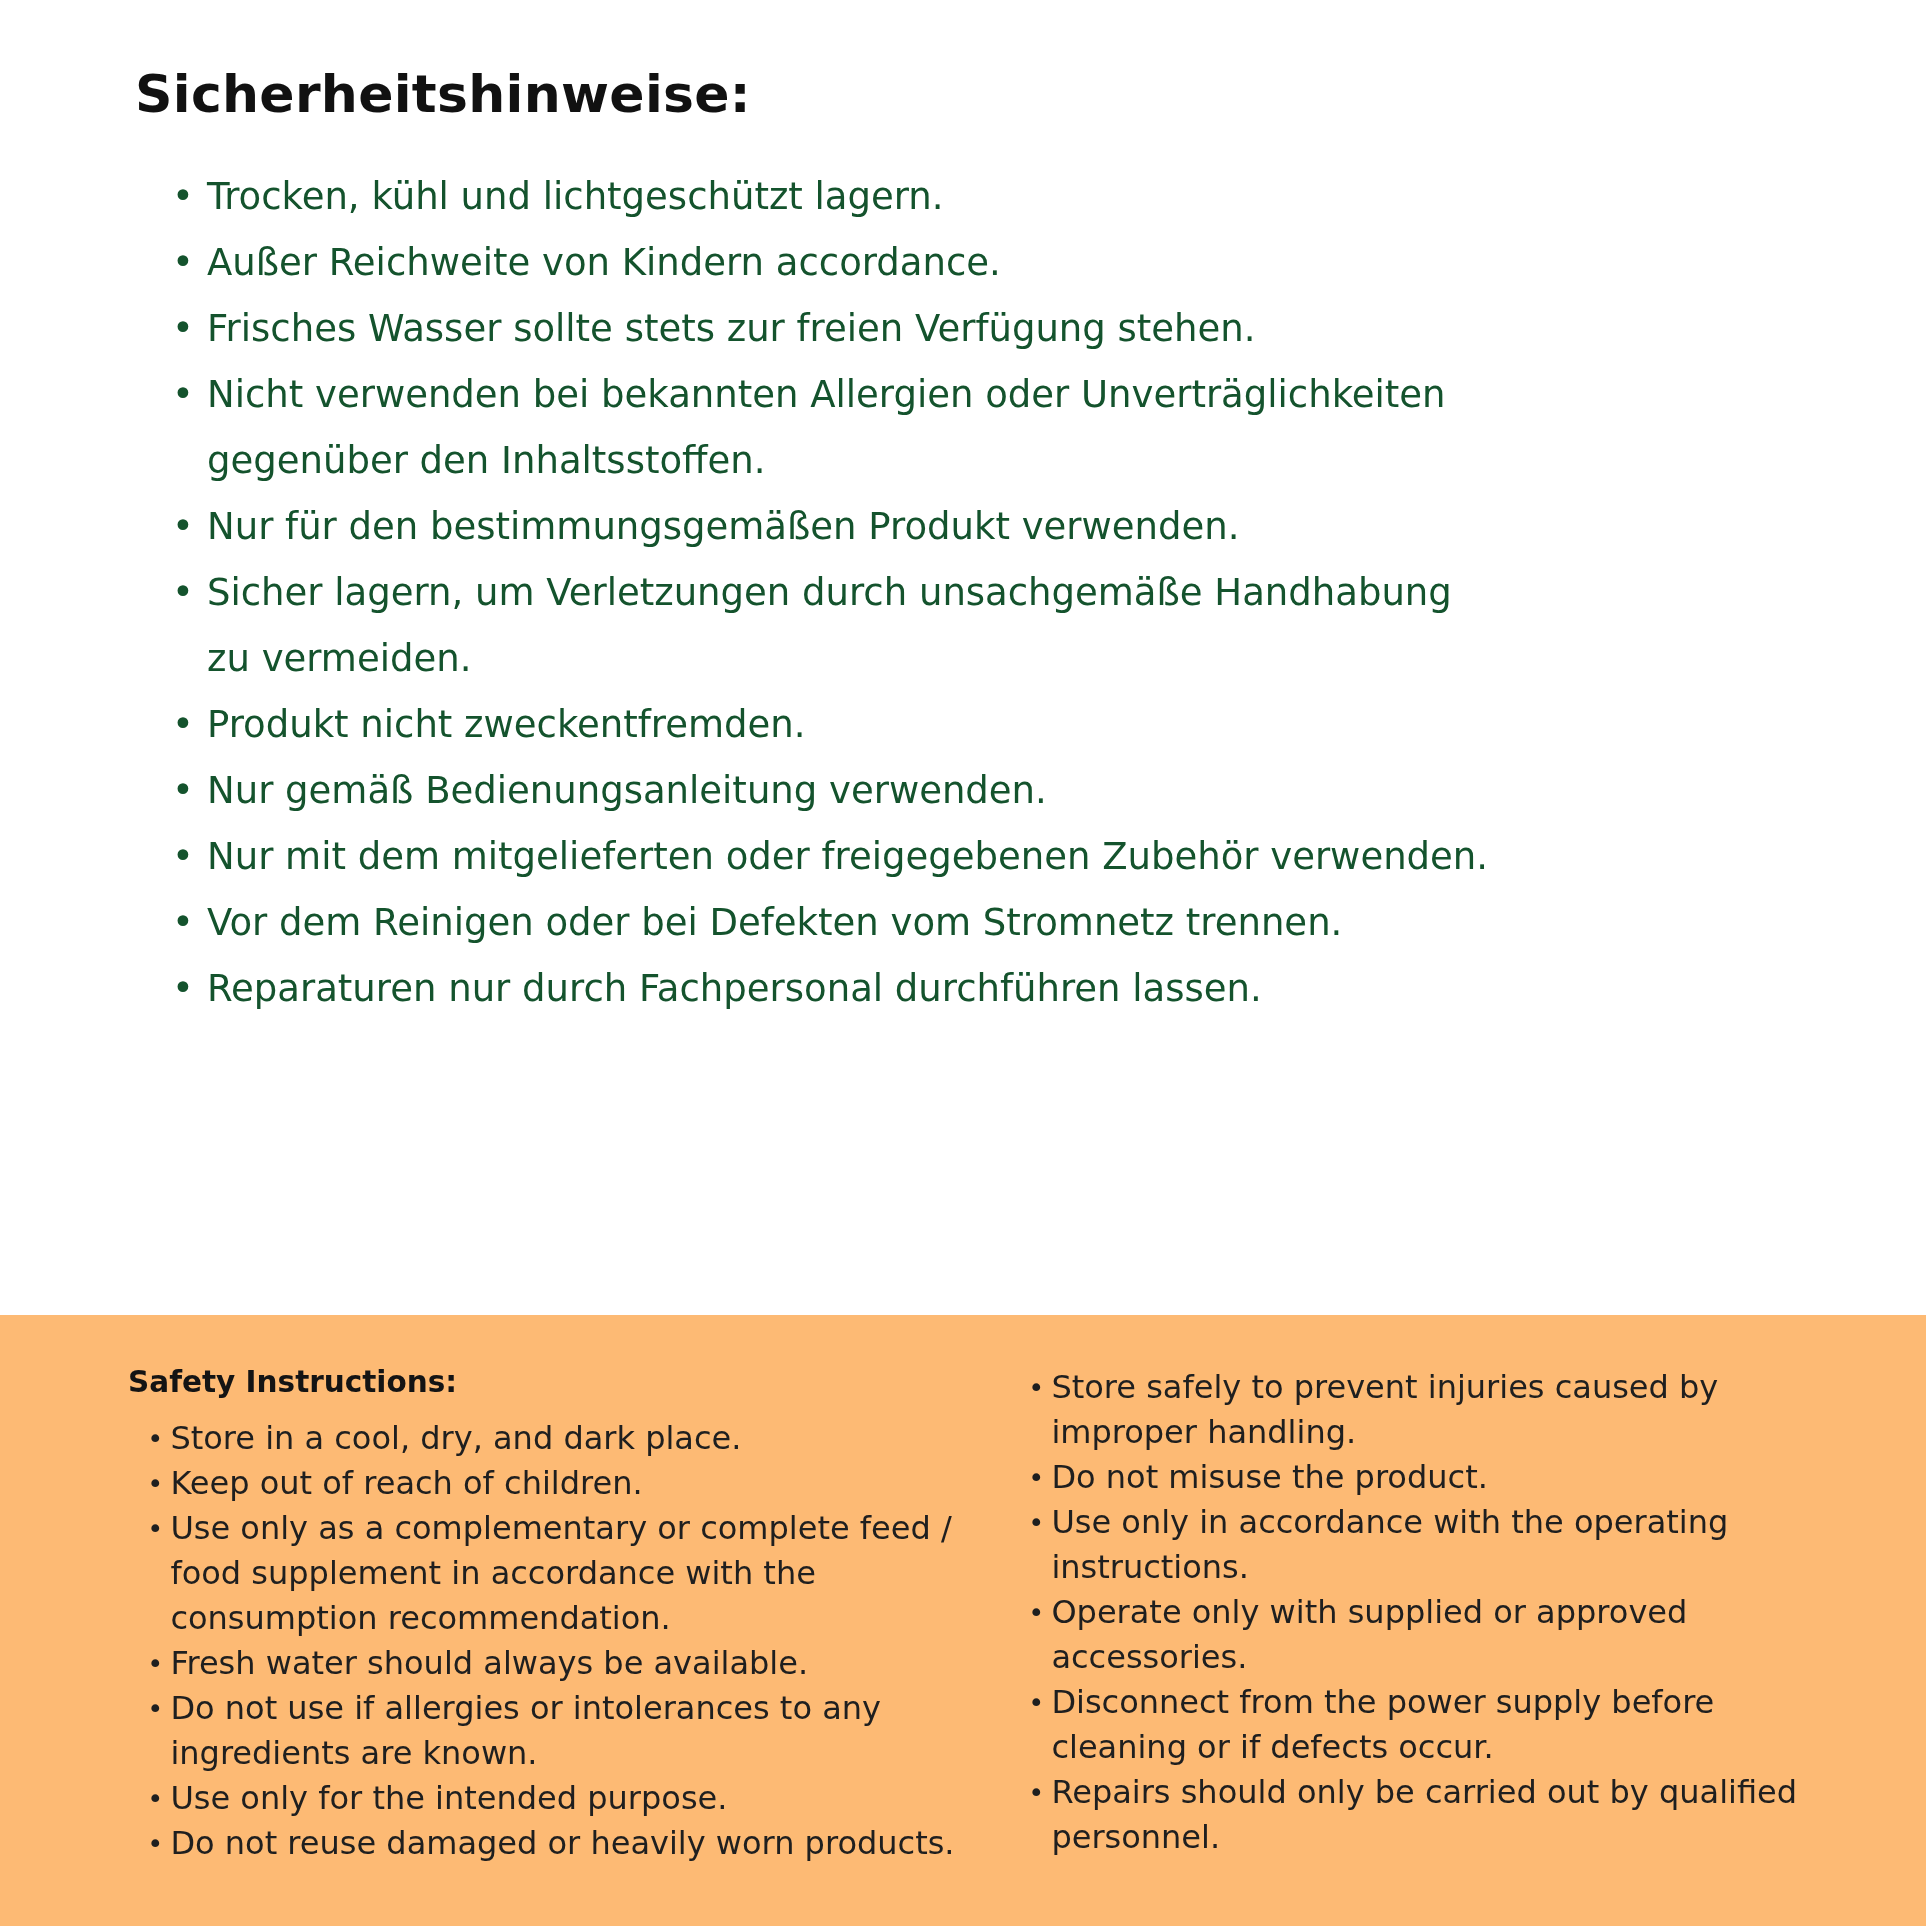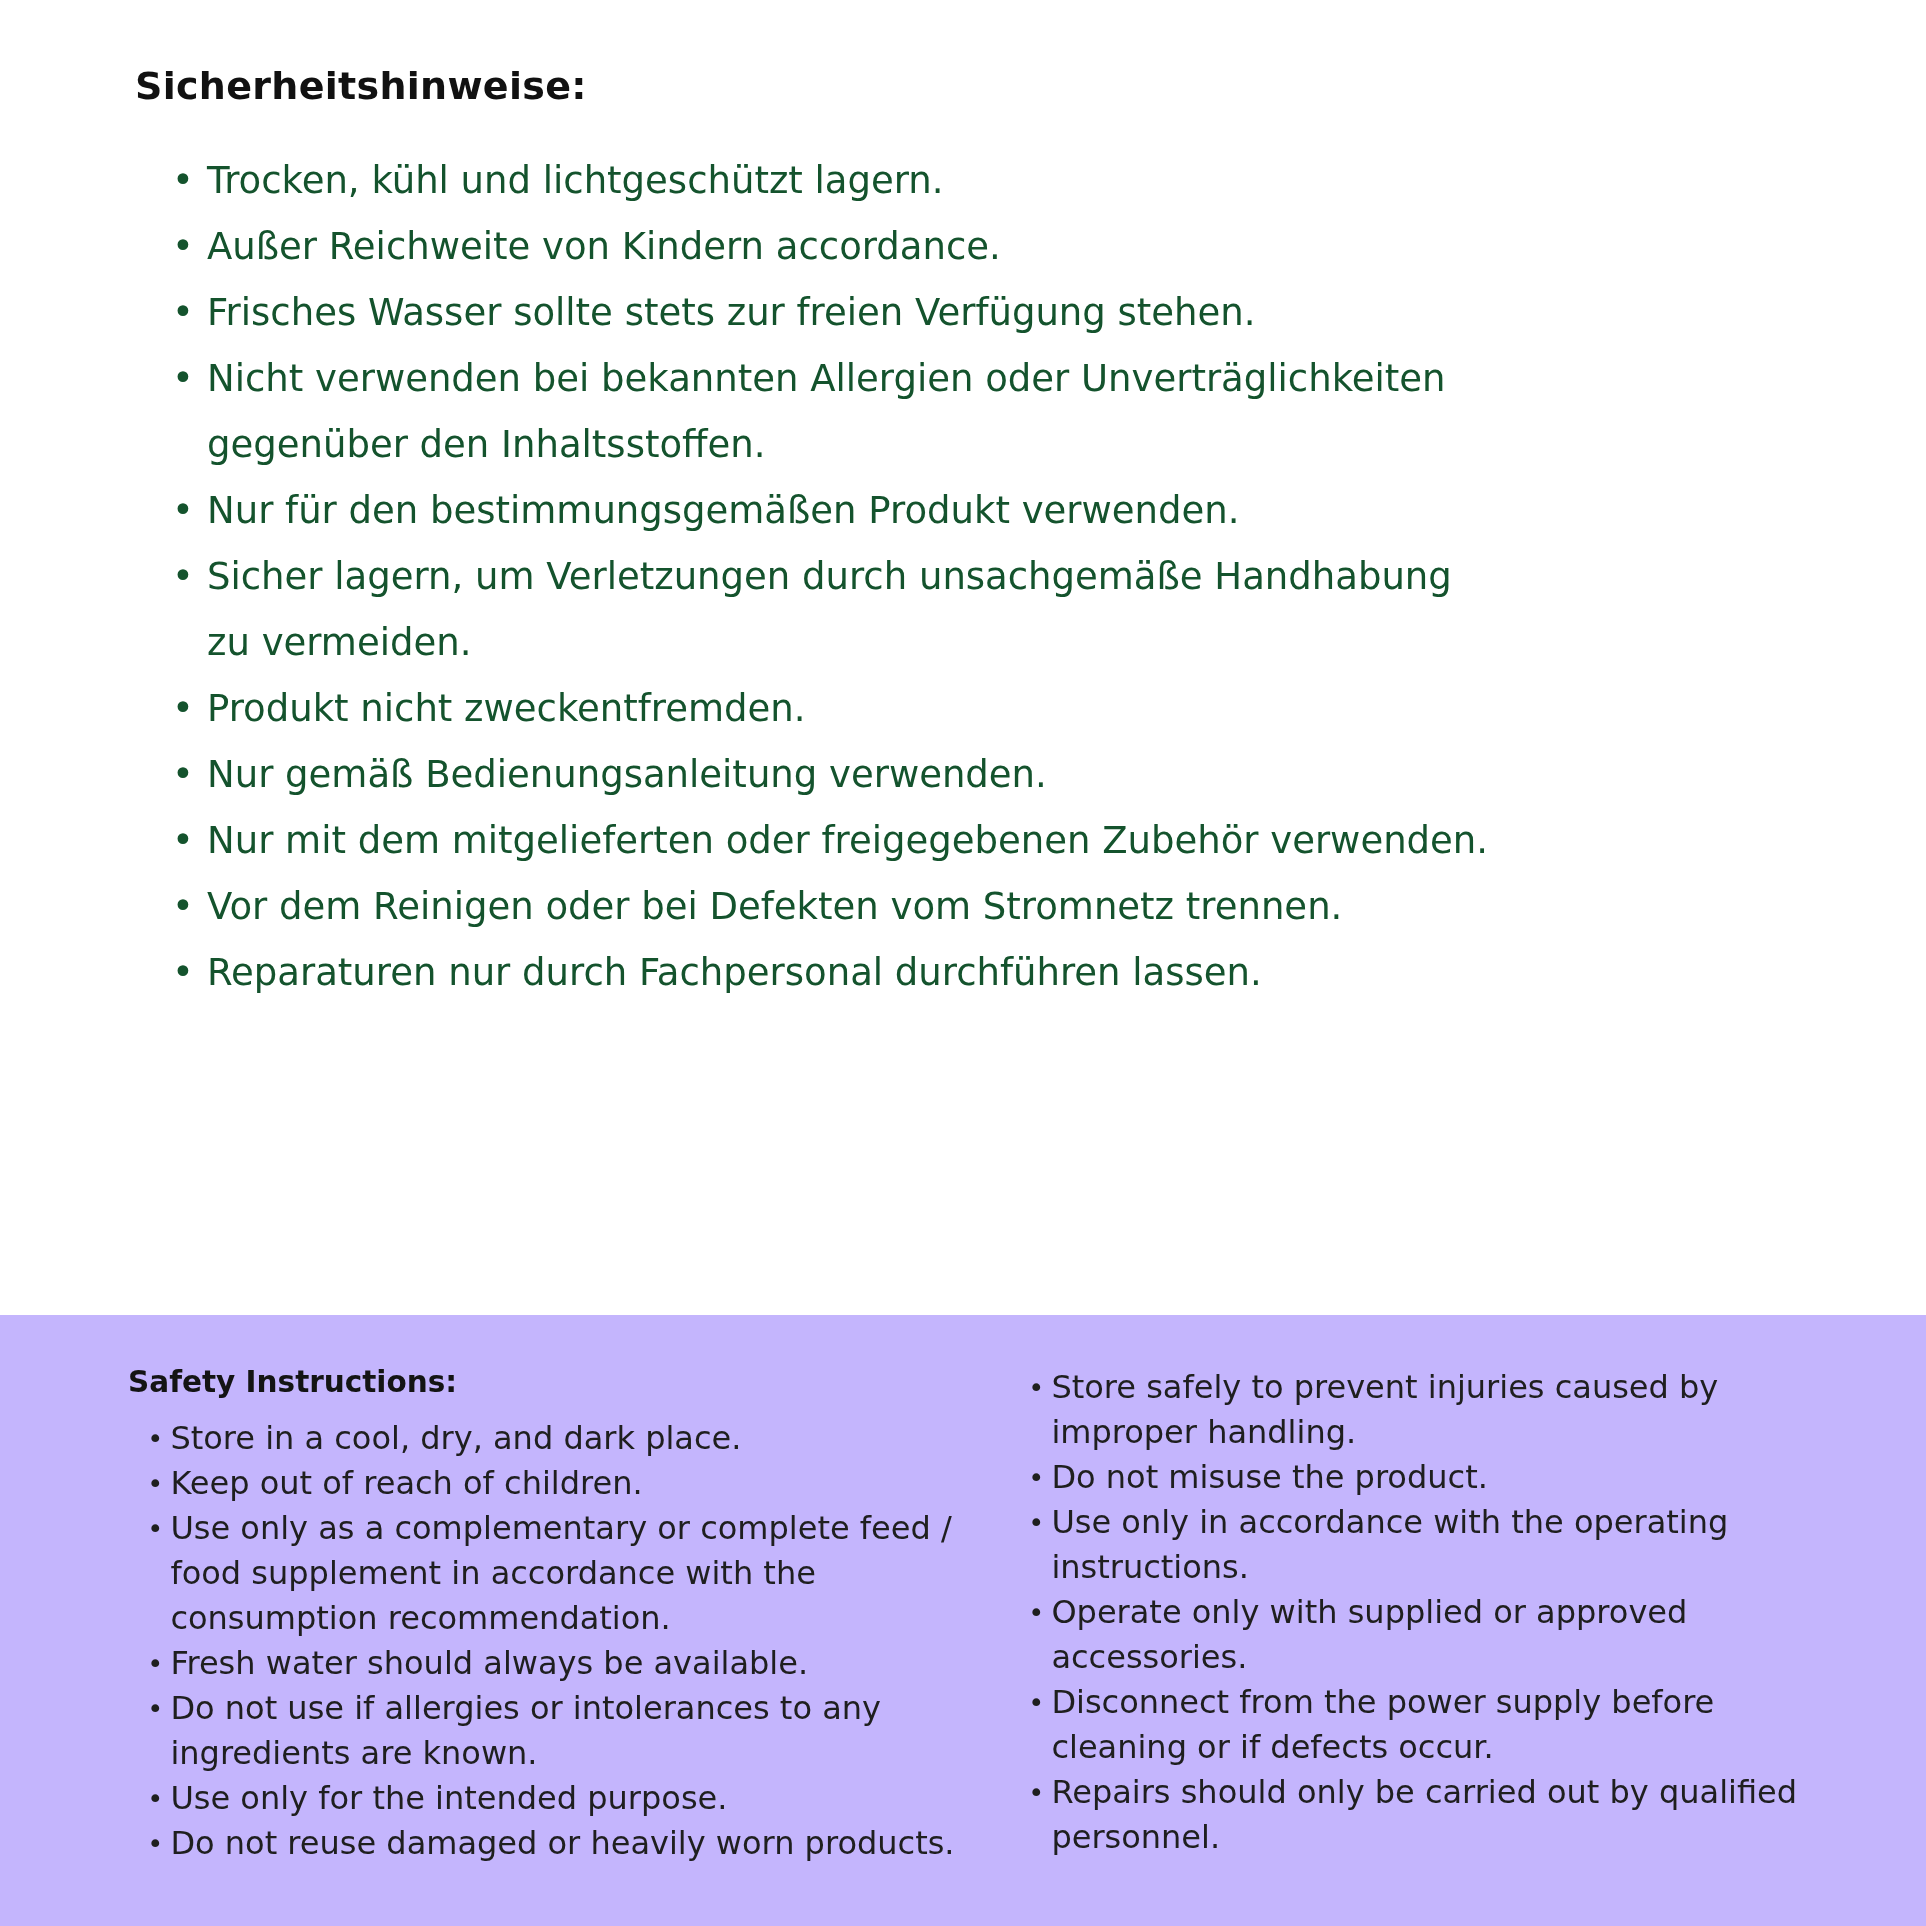--- a/index.html
+++ b/index.html
@@ -17,21 +17,21 @@
     flex-direction: column;
     overflow: hidden;
   }
 
   
   .german-section {
     flex: 0 0 1315px;
     padding: 64px 77px 0 135px;
   }
   .title-de {
-    font-size: 38px;
+    font-size: 52px;
     font-weight: 700;
     color: #111111;
     letter-spacing: 0.3px;
   }
   .list-de {
     list-style: none;
     margin-top: 40px;
     margin-left: 33px;
     font-size: 37px;
     line-height: 66px;
@@ -45,21 +45,21 @@
   .list-de li::before {
     content: "\2022";
     position: absolute;
     left: 3.9px;
     top: 0;
   }
 
   
   .english-section {
     flex: 1 1 auto;
-    background: #c4b5fd;
+    background: #fdba74;
     display: flex;
     padding: 50px 83px 0 128px;
     color: #1f1f1f;
   }
   .col-left {
     flex: 0 0 899px;
   }
   .col-right {
     flex: 1 1 auto;
   }

